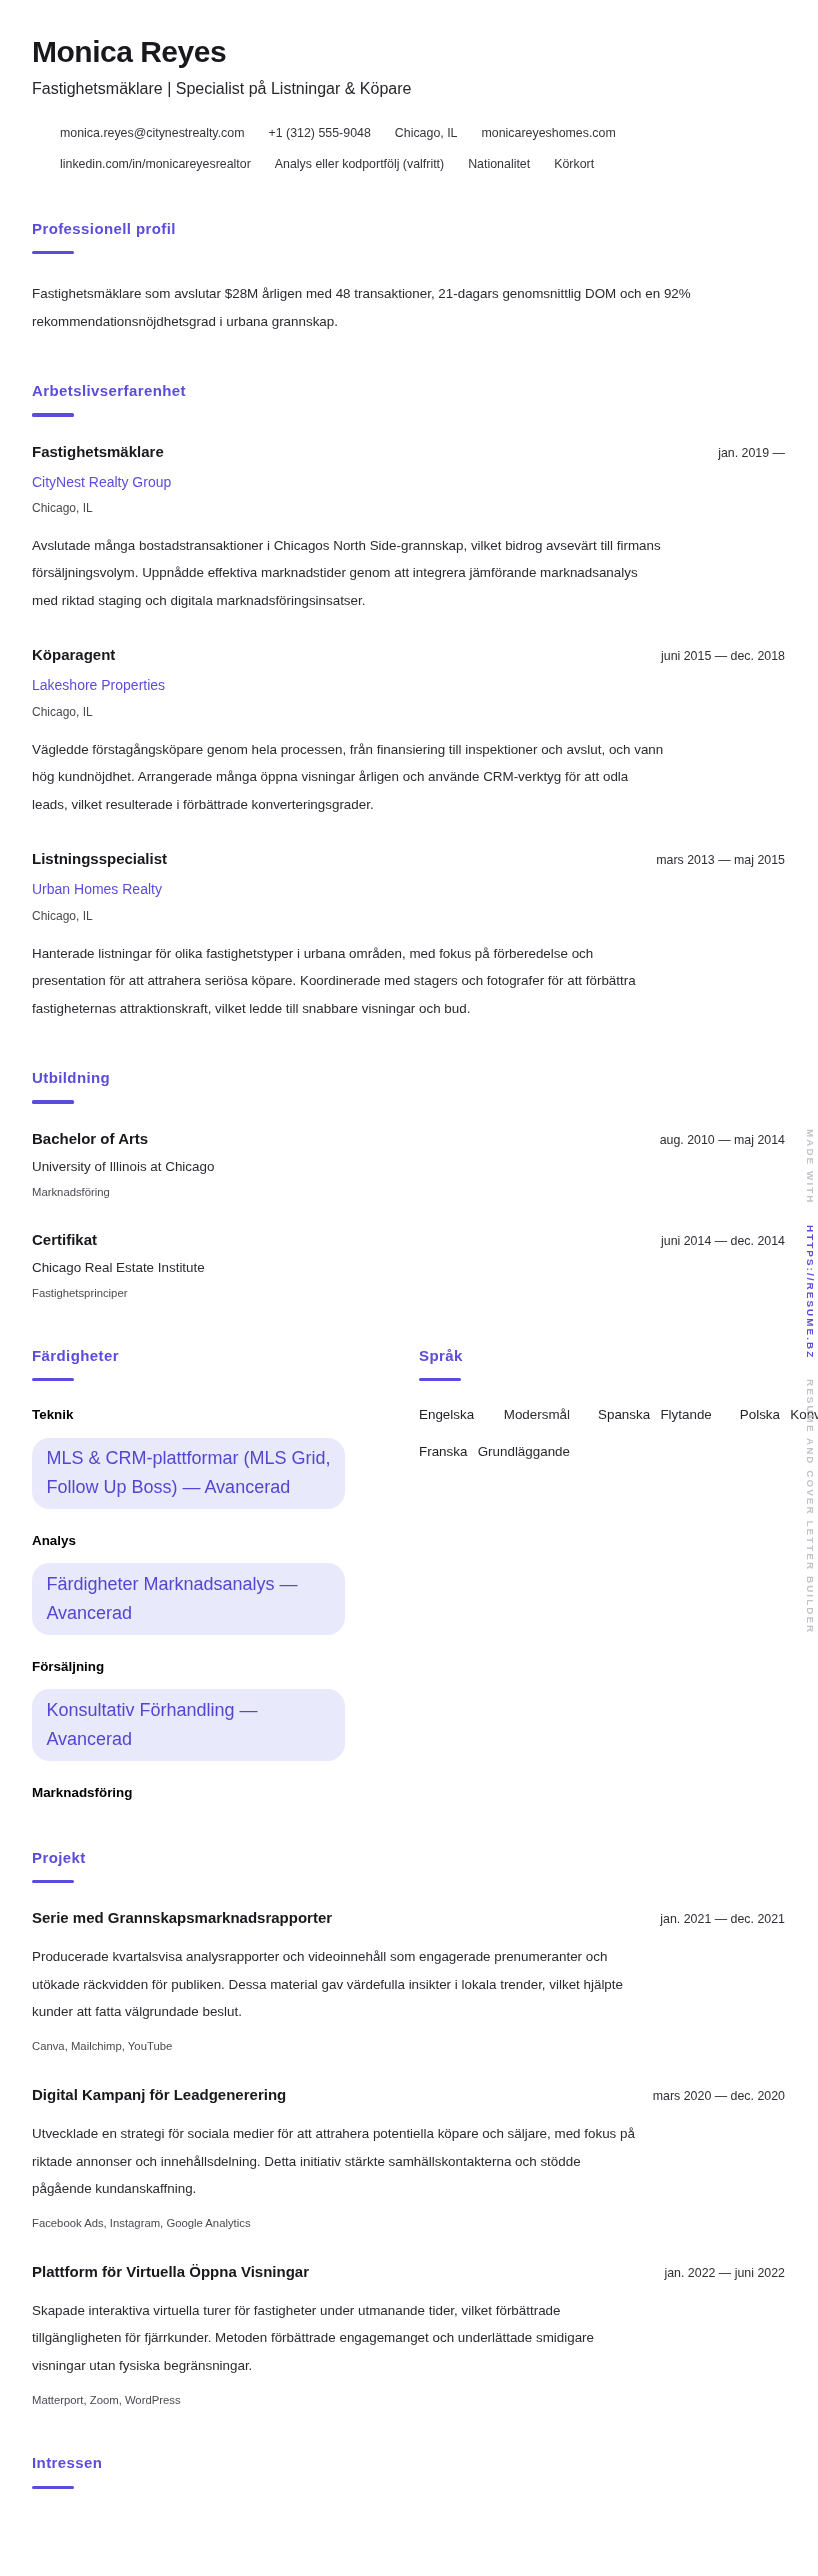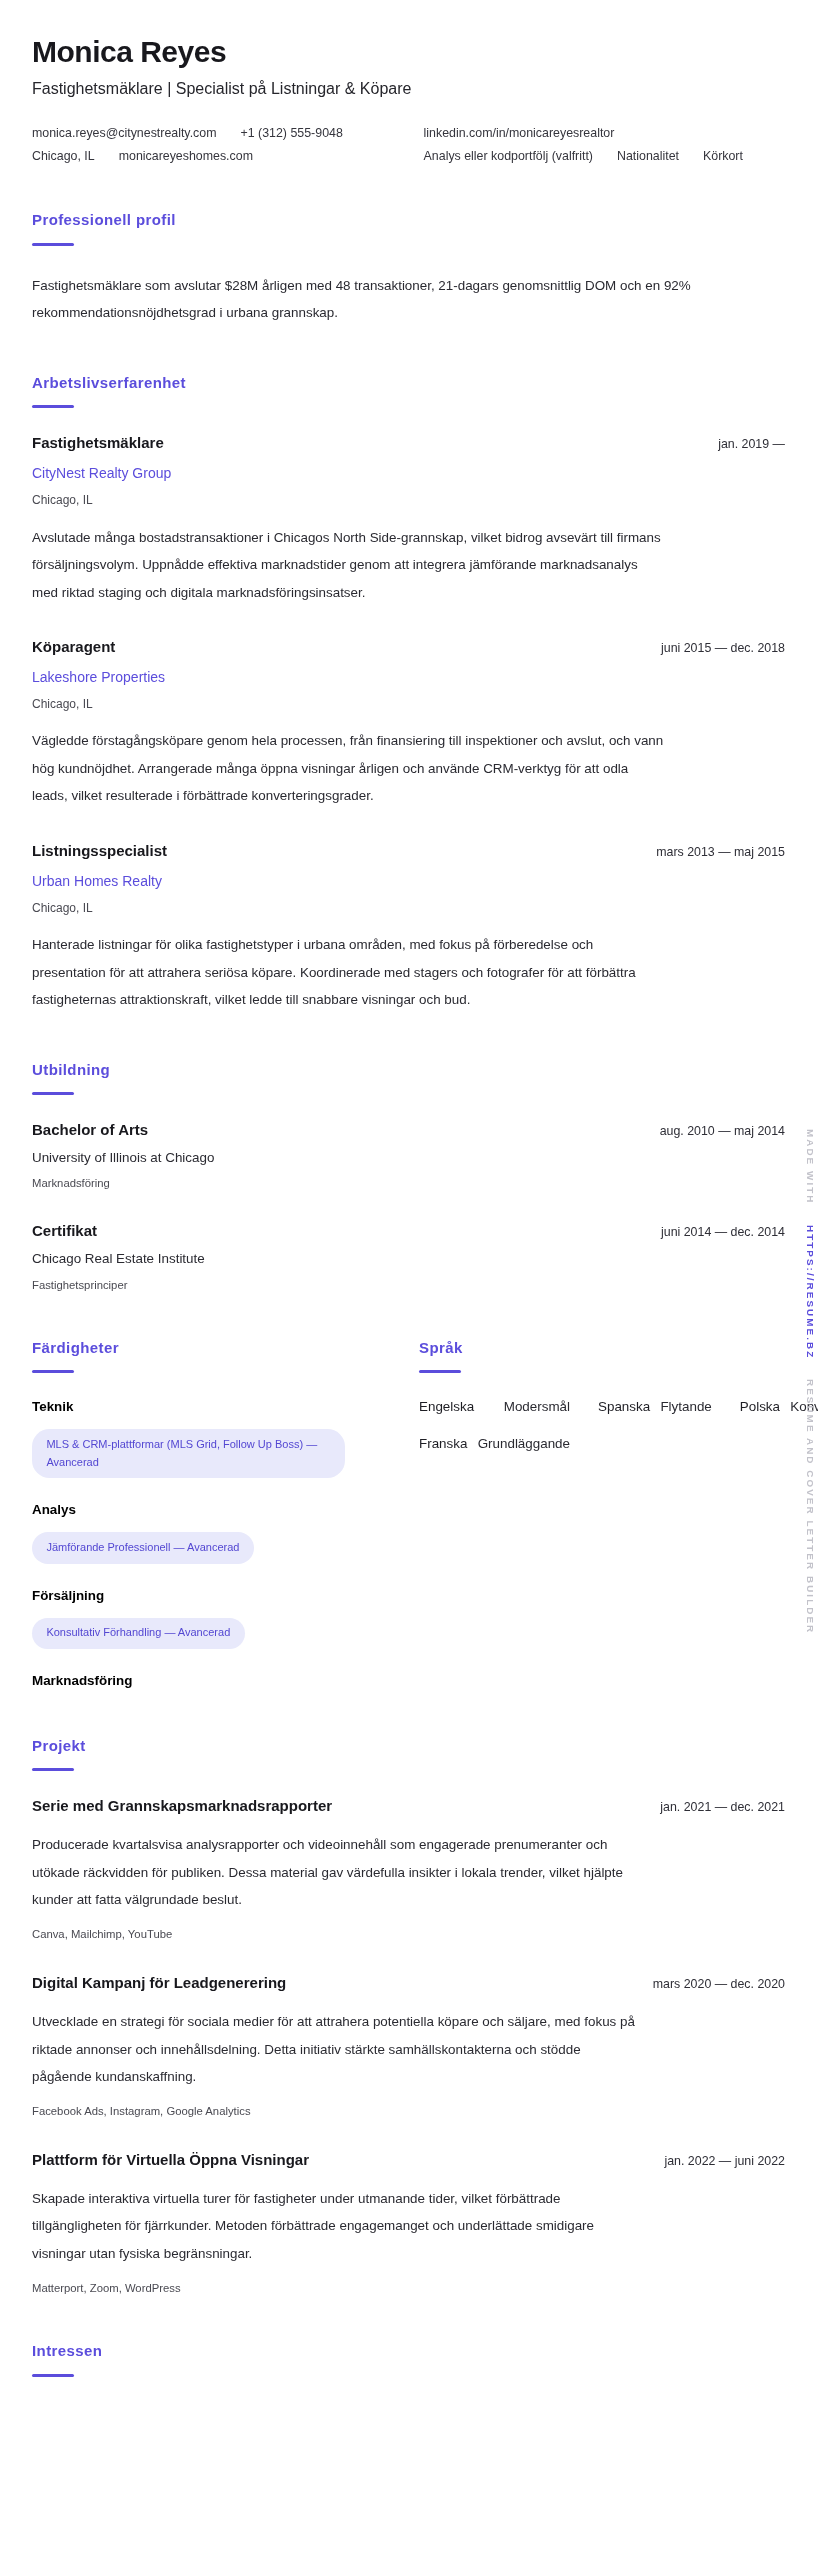--- a/index.html
+++ b/index.html
@@ -25,21 +25,21 @@
     color: #18181d;
     margin: 0;
     line-height: 1.1;
   }
   .subtitle {
     margin-top: 11.3px;
     font-size: 16px;
     color: #26262c;
     line-height: 1.3;
   }
-  .contact-rows { margin-top: 26px; display: flex; flex-direction: row; gap: 15.5px; }
+  .contact-rows { margin-top: 26px; display: flex; flex-direction: column; gap: 15.5px; margin-left: 28px; }
   .contact-row { display: flex; flex-wrap: wrap; column-gap: 24px; row-gap: 7.2px; }
   .contact-item { font-size: 12.4px; color: #35353d; line-height: 1.25; }
 
   
   .section { margin-top: 47px; }
   .section-title {
     font-size: 15px;
     font-weight: 700;
     letter-spacing: 0.4px;
     color: #5b4ddc;
@@ -88,21 +88,21 @@
 
   .skill-group + .skill-group { margin-top: 24px; }
   .skill-cat { font-size: 13.4px; font-weight: 700; color: #000000; line-height: 1.25; }
   .skill-group .pill { margin-top: 13.4px; }
 
   .pill {
     display: inline-block;
     box-sizing: border-box;
     background: #e8e9fb;
     color: #5347d2;
-    font-size: 11px;
+    font-size: 18px;
     line-height: 1.62;
     padding: 6.7px 14.4px;
     border-radius: 17.5px;
     max-width: 313px;
   }
 
   .lang-grid {
     display: grid;
     grid-template-columns: 1fr 1fr 1fr;
     column-gap: 28px;
@@ -234,21 +234,21 @@
           <div class="section-title">Färdigheter</div>
           <div class="title-bar"></div>
           <div class="section-body">
 
             <div class="skill-group">
               <div class="skill-cat">Teknik</div>
               <span class="pill">MLS &amp; CRM-plattformar (MLS Grid, Follow Up Boss) — Avancerad</span>
             </div>
             <div class="skill-group">
               <div class="skill-cat">Analys</div>
-              <span class="pill">Jämförande Professionell — Avancerad</span>
+              <span class="pill">Färdigheter Marknadsanalys — Avancerad</span>
             </div>
             <div class="skill-group">
               <div class="skill-cat">Försäljning</div>
               <span class="pill">Konsultativ Förhandling — Avancerad</span>
             </div>
             <div class="skill-group">
               <div class="skill-cat">Marknadsföring</div>
             </div>
 
           </div>

